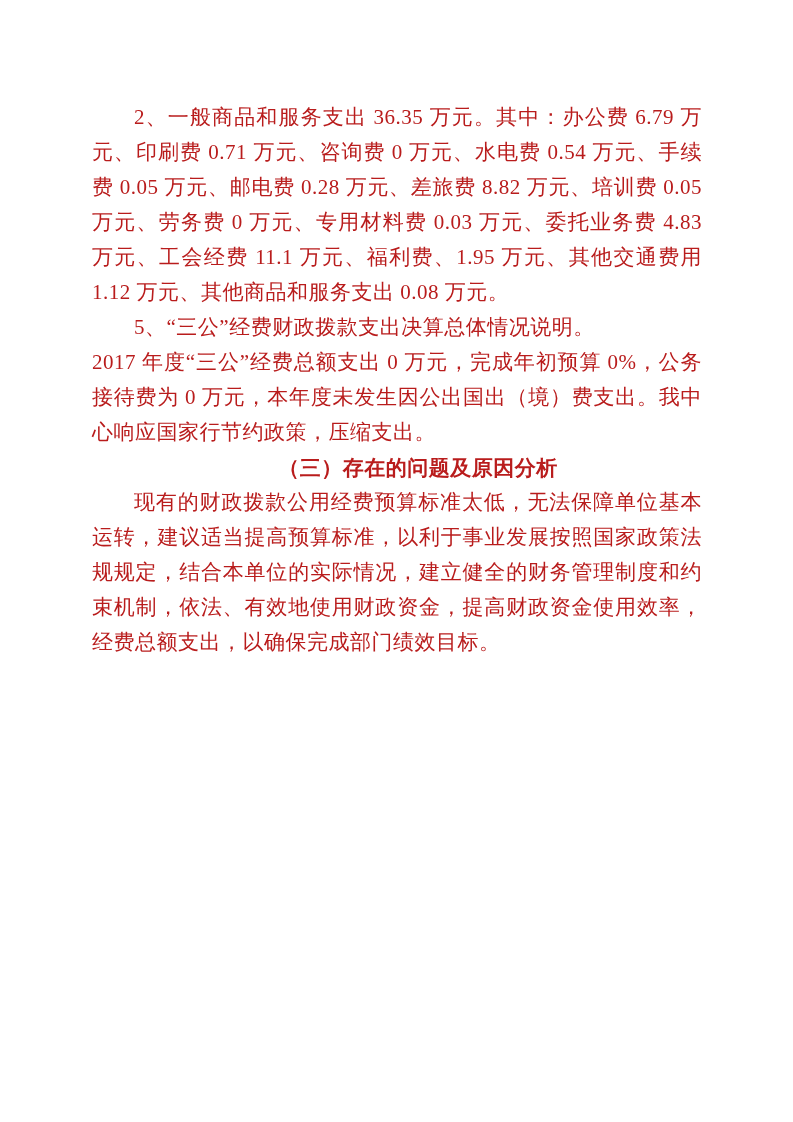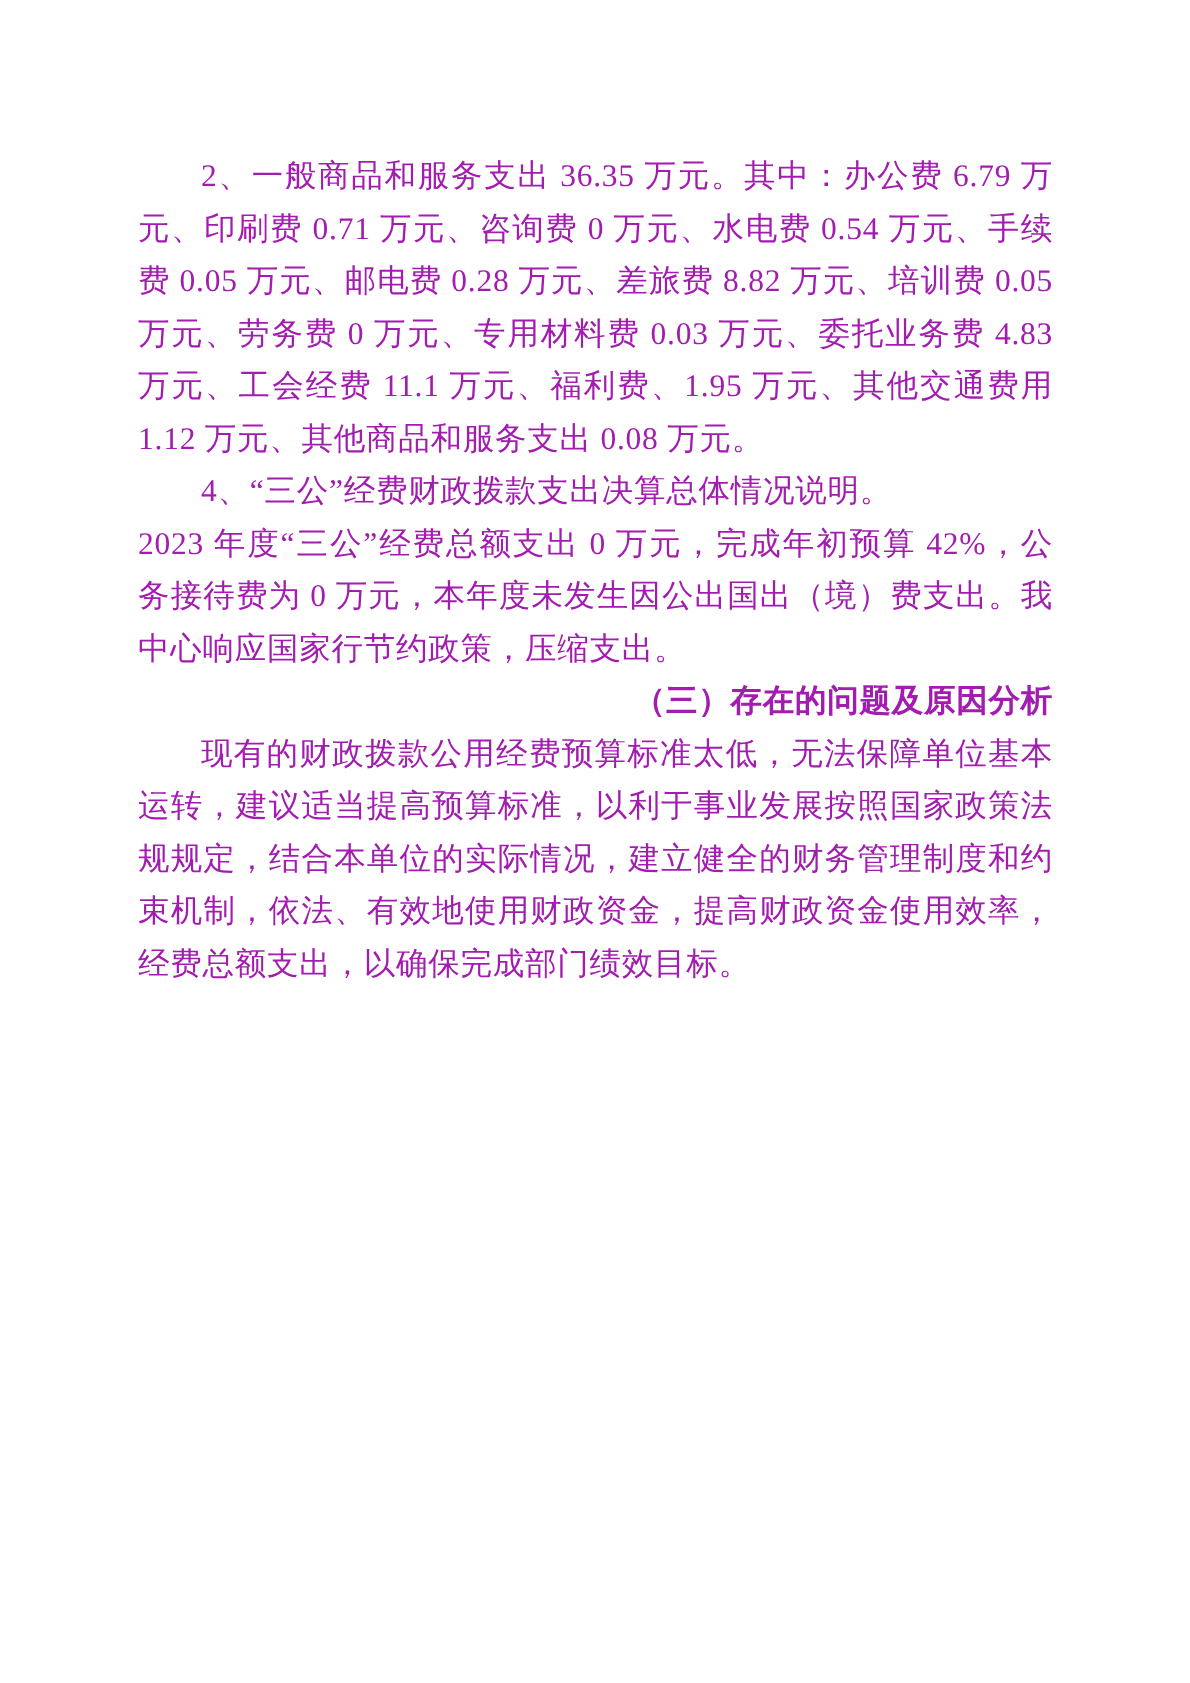--- a/index.html
+++ b/index.html
@@ -5,21 +5,21 @@
   html, body {
     margin: 0;
     padding: 0;
     background: #ffffff;
   }
   .page {
     position: relative;
     width: 793px;
     height: 1122px;
     background: #ffffff;
-    color: #a21caf;
+    color: #b91c1c;
     overflow: hidden;
     margin: 0 auto;
     font-family: "Liberation Serif", serif;
   }
   .doc-content {
     position: absolute;
     left: 92px;
     top: 100px;
     width: 610px;
   }
@@ -31,27 +31,27 @@
     text-justify: inter-character;
     letter-spacing: 0.5px;
     word-break: break-all;
   }
   .para.indent {
     text-indent: 2em;
   }
   .para.heading {
     font-family: "Liberation Sans", sans-serif;
     font-weight: bold;
-    text-align: right;
+    text-align: center;
   }
 </style>
 </head>
 <body>
 
 <div class="page">
   <div class="doc-content">
     <p class="para indent">2、一般商品和服务支出 36.35 万元。其中：办公费 6.79 万元、印刷费 0.71 万元、咨询费 0 万元、水电费 0.54 万元、手续费 0.05 万元、邮电费 0.28 万元、差旅费 8.82 万元、培训费 0.05 万元、劳务费 0 万元、专用材料费 0.03 万元、委托业务费 4.83 万元、工会经费 11.1 万元、福利费、1.95 万元、其他交通费用 1.12 万元、其他商品和服务支出 0.08 万元。</p>
-    <p class="para indent">4、“三公”经费财政拨款支出决算总体情况说明。</p>
-    <p class="para">2023 年度“三公”经费总额支出 0 万元，完成年初预算 42%，公务接待费为 0 万元，本年度未发生因公出国出（境）费支出。我中心响应国家行节约政策，压缩支出。</p>
+    <p class="para indent">5、“三公”经费财政拨款支出决算总体情况说明。</p>
+    <p class="para">2017 年度“三公”经费总额支出 0 万元，完成年初预算 0%，公务接待费为 0 万元，本年度未发生因公出国出（境）费支出。我中心响应国家行节约政策，压缩支出。</p>
     <p class="para indent heading">（三）存在的问题及原因分析</p>
     <p class="para indent">现有的财政拨款公用经费预算标准太低，无法保障单位基本运转，建议适当提高预算标准，以利于事业发展按照国家政策法规规定，结合本单位的实际情况，建立健全的财务管理制度和约束机制，依法、有效地使用财政资金，提高财政资金使用效率，经费总额支出，以确保完成部门绩效目标。</p>
   </div>
 </div>
 
 </body></html>

